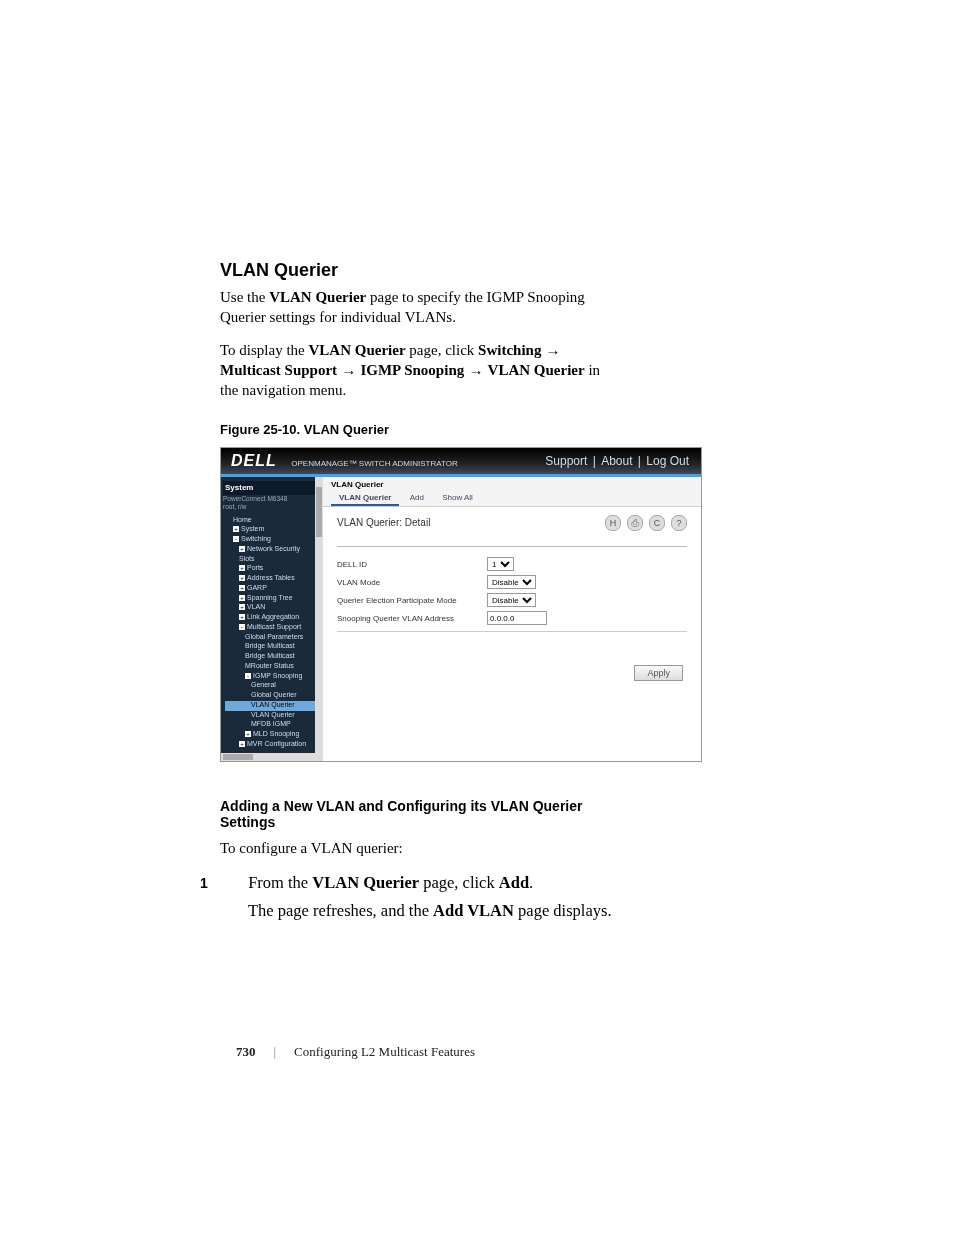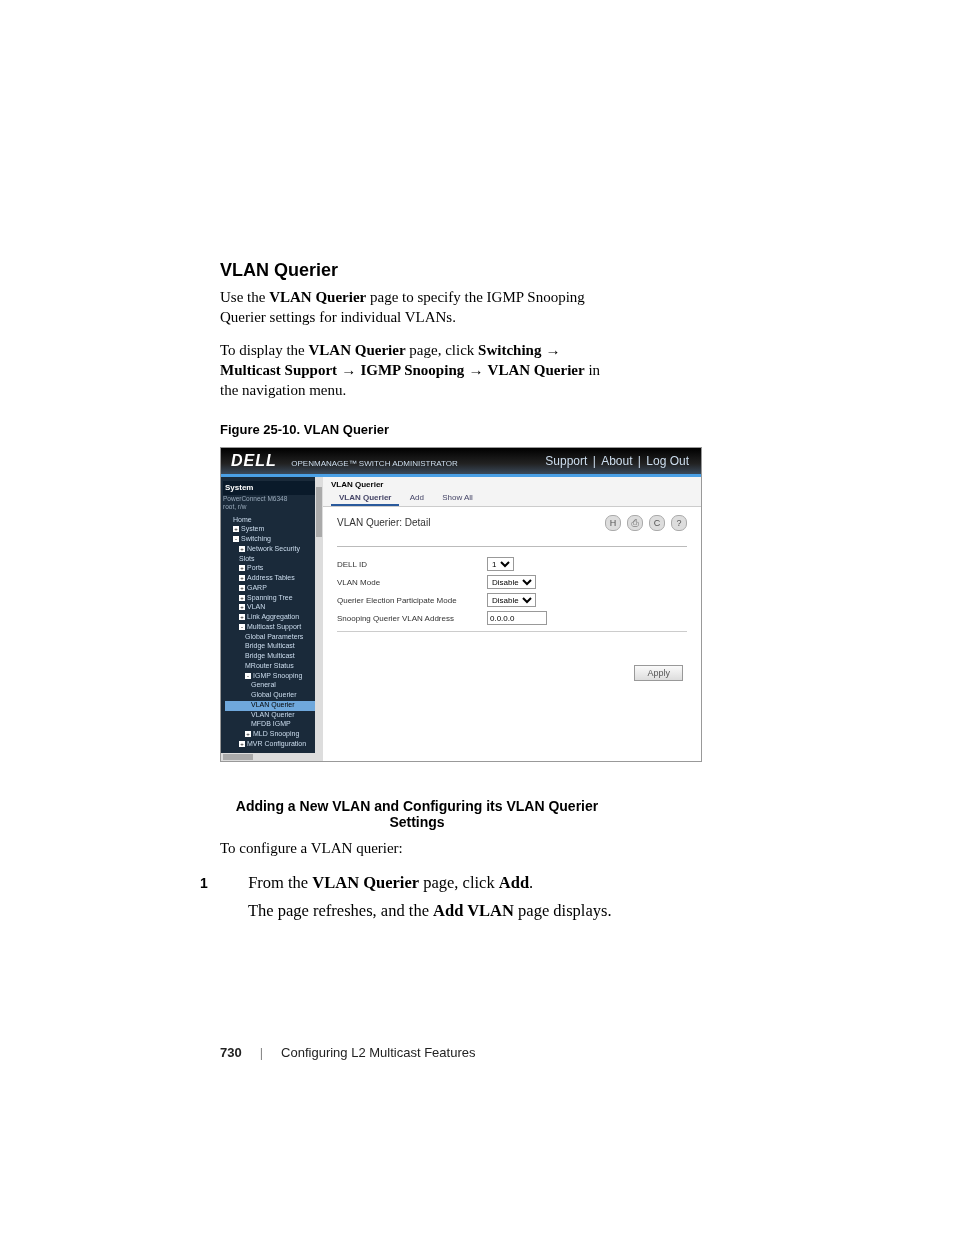--- a/index.html
+++ b/index.html
@@ -109,40 +109,39 @@
     position:absolute;right:18px;bottom:80px;
     padding:2px 12px;font-size:9px;
     background:linear-gradient(#fafafa,#ddd);
     border:1px solid #999;border-radius:0;color:#555;
   }
   .sub-heading{
     font-family:Arial,Helvetica,sans-serif;
     font-weight:bold;
     font-size:14px;
     margin:36px 0 8px 0;
-    text-align:center;
   }
   ol.num{
     list-style:none;padding:0 0 0 24px;margin:6px 0;
   }
   ol.num li{
     font-size:16.5px;line-height:1.5;margin-bottom:4px;
     text-indent:-24px;padding-left:4px;
   }
   ol.num li .num{
     display:inline-block;width:20px;font-weight:bold;
     font-family:Arial,Helvetica,sans-serif;font-size:14px;
   }
   ol.num li .cont{
     display:block;text-indent:0;margin-top:4px;margin-left:0px;
   }
   .footer{
     position:absolute;
-    left:220px;bottom:175px;
-    font-family:Liberation Sans, sans-serif;
+    left:236px;bottom:175px;
+    font-family:Liberation Serif, serif;
     font-size:13px;color:#222;
     display:flex;align-items:center;
   }
   .footer .pn{font-weight:bold;margin-right:18px;}
   .footer .sep{color:#888;margin-right:18px;}
 </style>
 </head>
 <body>
 
 <div class="page">

